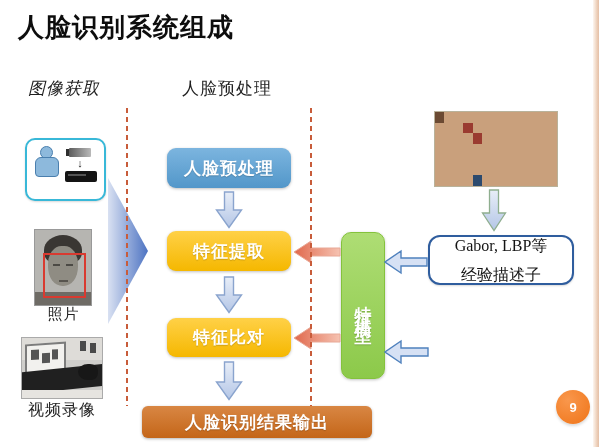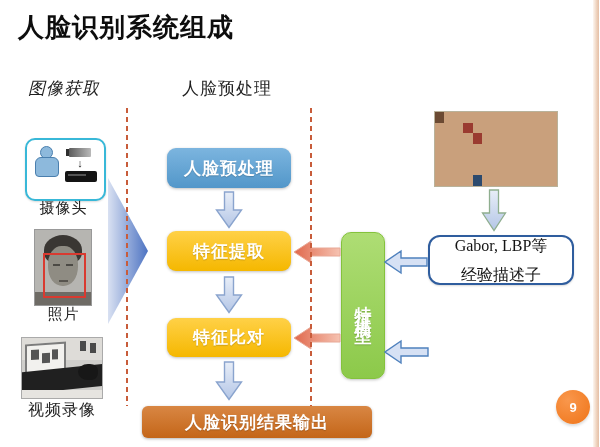--- a/index.html
+++ b/index.html
@@ -106,21 +106,20 @@
   <div class="abs camera-box">
     <span class="abs person-head"></span>
     <span class="abs person-body"></span>
     <span class="abs cam-lens"></span>
     <span class="abs cam-body"></span>
     <span class="abs cam-arrow">↓</span>
     <span class="abs dvr">
       <span class="abs dvr-slot"></span>
     </span>
   </div>
-  <div class="abs img-label" style="left:25px;top:199px;width:77px;">摄像头</div>
 
   <div class="abs photo">
     <span class="abs photo-hair"></span>
     <span class="abs photo-face"></span>
     <span class="abs photo-eye" style="left:18px;"></span>
     <span class="abs photo-eye" style="left:31px;"></span>
     <span class="abs photo-mouth"></span>
     <span class="abs photo-shoulders"></span>
     <span class="abs photo-rect"></span>
   </div>

